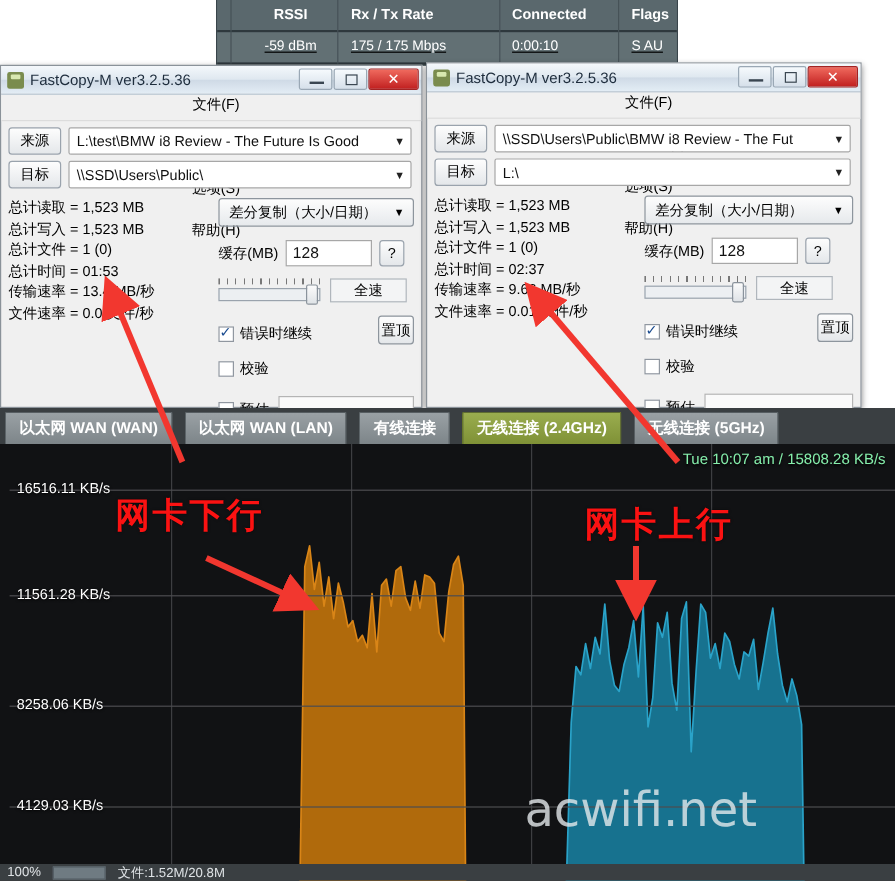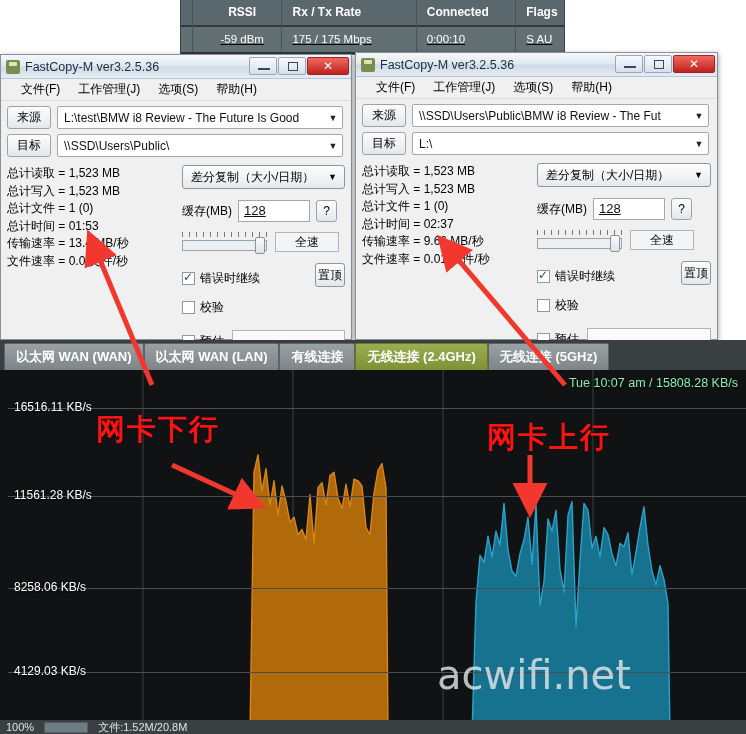--- a/index.html
+++ b/index.html
@@ -82,23 +82,23 @@
   .fc-btn .minbar {
     position: absolute; left: 8px; bottom: 4px; width: 12px; height: 2px; background: #3a4651;
   }
   .fc-btn .maxbox {
     position: absolute; left: 9px; top: 4px; width: 10px; height: 9px;
     border: 1.5px solid #3a4651;
   }
 
   .fc-menu {
     height: 22px; display: flex; align-items: center; gap: 18px;
-    padding-left: 20px; background: #f0f0f0;
+    padding-left: 8px; background: #f0f0f0;
     border-bottom: 1px solid #dcdcdc;
-    font-size: 12px; color: #000;
+    font-size: 12px; color: #000; flex-direction: column;
   }
   .fc-menu span { white-space: nowrap; }
 
   .fc-pathrow { display: flex; align-items: center; padding: 5px 8px 0 6px; gap: 6px; }
   .fc-pathbtn {
     width: 44px; height: 23px; flex: none;
     border: 1px solid #9aa3ad; border-radius: 3px;
     background: linear-gradient(to bottom, #fdfdfd, #e4e7ea);
     font-size: 12px; color: #000;
     display: flex; align-items: center; justify-content: center;
@@ -128,21 +128,21 @@
     background: linear-gradient(to bottom, #fdfdfd, #e6e9ec);
     display: flex; align-items: center; font-size: 12px; color: #000;
     padding-left: 8px; position: relative;
   }
   .fc-select .arrow { position: absolute; right: 7px; font-size: 9px; }
 
   .fc-cacherow { display: flex; align-items: center; gap: 6px; margin-top: 11px; }
   .fc-cachelbl { font-size: 12px; color: #000; white-space: nowrap; }
   .fc-cacheinput {
     width: 72px; height: 22px; border: 1px solid #a7a7a7; background: #fff;
-    font-size: 13px; color: #111; padding-left: 5px; line-height: 20px; text-decoration: underline;
+    font-size: 13px; color: #111; padding-left: 5px; line-height: 20px;
   }
   .fc-help {
     width: 21px; height: 22px; border: 1px solid #9aa3ad; border-radius: 3px;
     background: linear-gradient(to bottom, #fdfdfd, #e4e7ea);
     font-size: 12px; display: flex; align-items: center; justify-content: center;
   }
 
   .fc-sliderrow { display: flex; align-items: center; gap: 8px; margin-top: 10px; }
   .fc-slider { width: 85px; height: 20px; position: relative; }
   .fc-slider .ticks {
@@ -184,21 +184,21 @@
     height: 20px; border: 1px solid #b4b4b4; background: #fafafa; flex: 1; margin-left: 8px;
   }
 
   
   .netmon {
     position: absolute; left: 0; top: 340px; width: 746px; height: 394px;
     background: #2f3336;
   }
   .tabbar {
     height: 30px; background: #3a3f42; display: flex; align-items: stretch;
-    padding: 3px 4px 0 4px; gap: 0;
+    padding: 3px 4px 0 4px; gap: 10px;
   }
   .tab {
     display: flex; align-items: center; justify-content: center;
     padding: 0 11px; font-size: 13px; font-weight: bold; color: #ffffff;
     background: linear-gradient(to bottom, #9aa1a5, #7d8589);
     border: 1px solid #5c6468; border-bottom: none;
     border-radius: 2px 2px 0 0;
     white-space: nowrap;
   }
   .tab.active {

